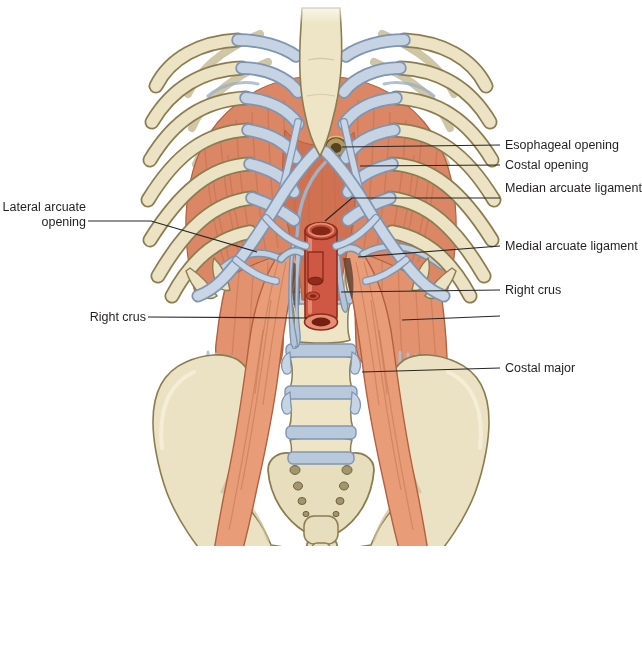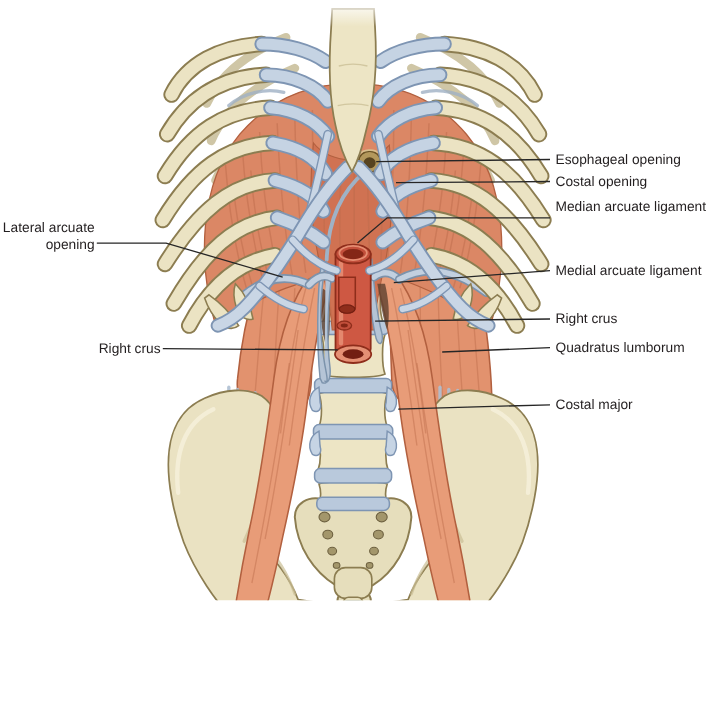--- a/index.html
+++ b/index.html
@@ -285,20 +285,19 @@
     <polyline class="leader" points="88,221 151,221 257,252"></polyline>
     <polyline class="leader" points="148,317 307,318"></polyline>
   </g>
 </svg>
 
   <div class="lbl rcol" style="top:138px">Esophageal opening</div>
   <div class="lbl rcol" style="top:158px">Costal opening</div>
   <div class="lbl rcol" style="top:181px">Median arcuate ligament</div>
   <div class="lbl rcol" style="top:239px">Medial arcuate ligament</div>
   <div class="lbl rcol" style="top:283px">Right crus</div>
-  <div class="lbl rcol" style="top:309px">Quadratus lumborum</div>
   <div class="lbl rcol" style="top:361px">Costal major</div>
   <div class="lbl lcol" style="top:200px;right:556px">
     <span>Lateral arcuate</span><br>
     <span>opening</span>
   </div>
   <div class="lbl lcol" style="top:310px;right:496px">Right crus</div>
 </div>
 
 </body></html>

